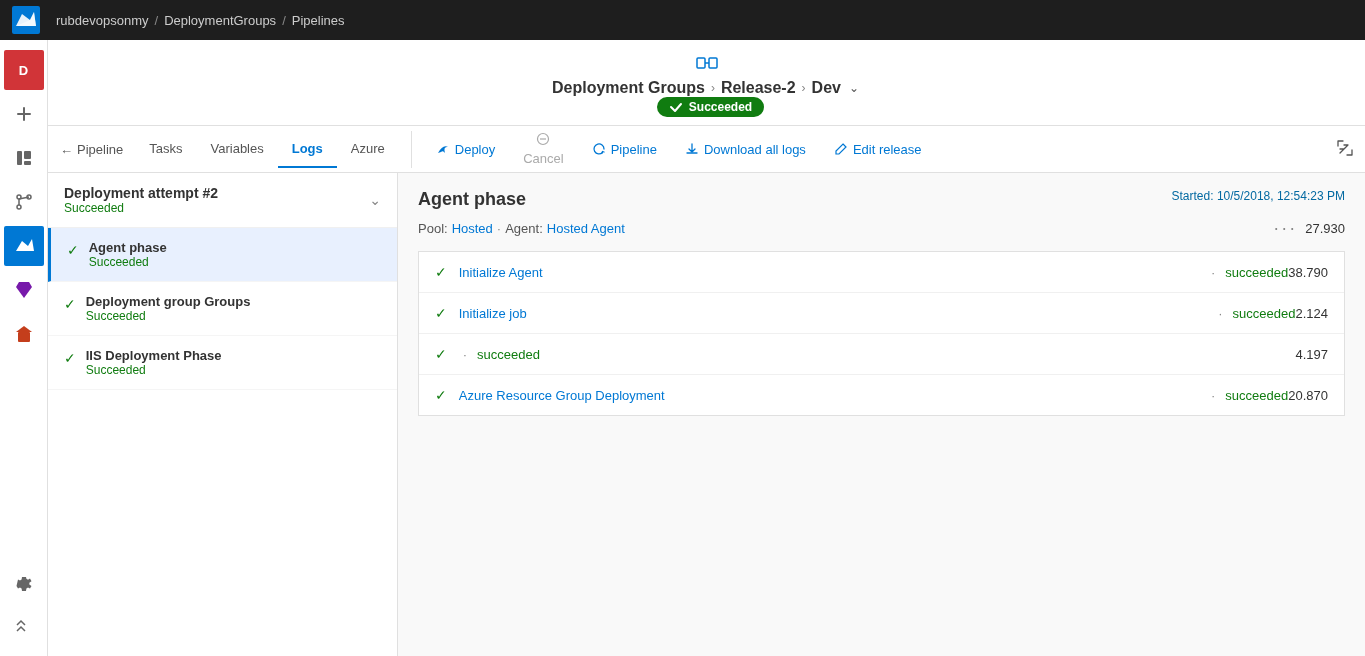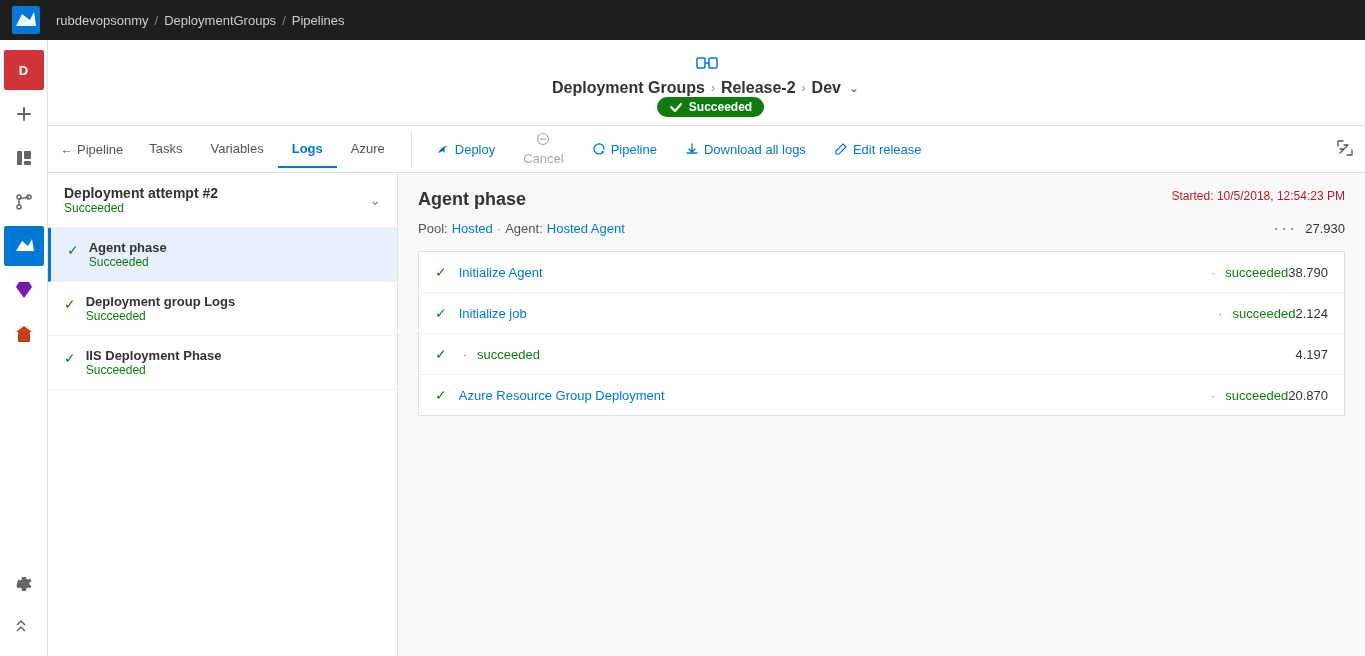--- a/index.html
+++ b/index.html
@@ -90,21 +90,21 @@
     }
     .phase-item.active { background: #e8f0fe; border-left: 3px solid #0078d4; }
     .phase-check { color: #107c10; font-size: 14px; margin-top: 2px; flex-shrink: 0; }
     .phase-info .phase-name { font-size: 13px; font-weight: 600; color: #333; }
     .phase-info .phase-status { font-size: 12px; color: #107c10; }
 
     
     .right-panel { flex: 1; background: #f9f9f9; overflow-y: auto; padding: 16px 20px; }
     .phase-header { display: flex; align-items: flex-start; justify-content: space-between; margin-bottom: 8px; }
     .phase-title { font-size: 18px; font-weight: 600; color: #333; }
-    .phase-started { font-size: 12px; color: #b91c1c; }
+    .phase-started { font-size: 12px; color: #0369a1; }
     .phase-pool { font-size: 13px; color: #555; margin-bottom: 12px; display: flex; align-items: center; gap: 4px; }
     .phase-pool a { color: #0078d4; text-decoration: none; }
     .pool-separator { color: #888; }
     .phase-actions { display: flex; align-items: center; gap: 8px; margin-left: auto; }
     .phase-dots { color: #888; font-size: 18px; cursor: pointer; letter-spacing: 2px; }
     .phase-duration { font-size: 13px; color: #333; }
 
     
     .task-list { background: #fff; border: 1px solid #e0e0e0; }
     .task-row {
@@ -305,21 +305,21 @@
             <span class="phase-check">✓</span>
             <div class="phase-info">
               <div class="phase-name">Agent phase</div>
               <div class="phase-status">Succeeded</div>
             </div>
           </div>
 
           <div class="phase-item">
             <span class="phase-check">✓</span>
             <div class="phase-info">
-              <div class="phase-name">Deployment group Logs</div>
+              <div class="phase-name">Deployment group Groups</div>
               <div class="phase-status">Succeeded</div>
             </div>
           </div>
 
           <div class="phase-item">
             <span class="phase-check">✓</span>
             <div class="phase-info">
               <div class="phase-name">IIS Deployment Phase</div>
               <div class="phase-status">Succeeded</div>
             </div>

